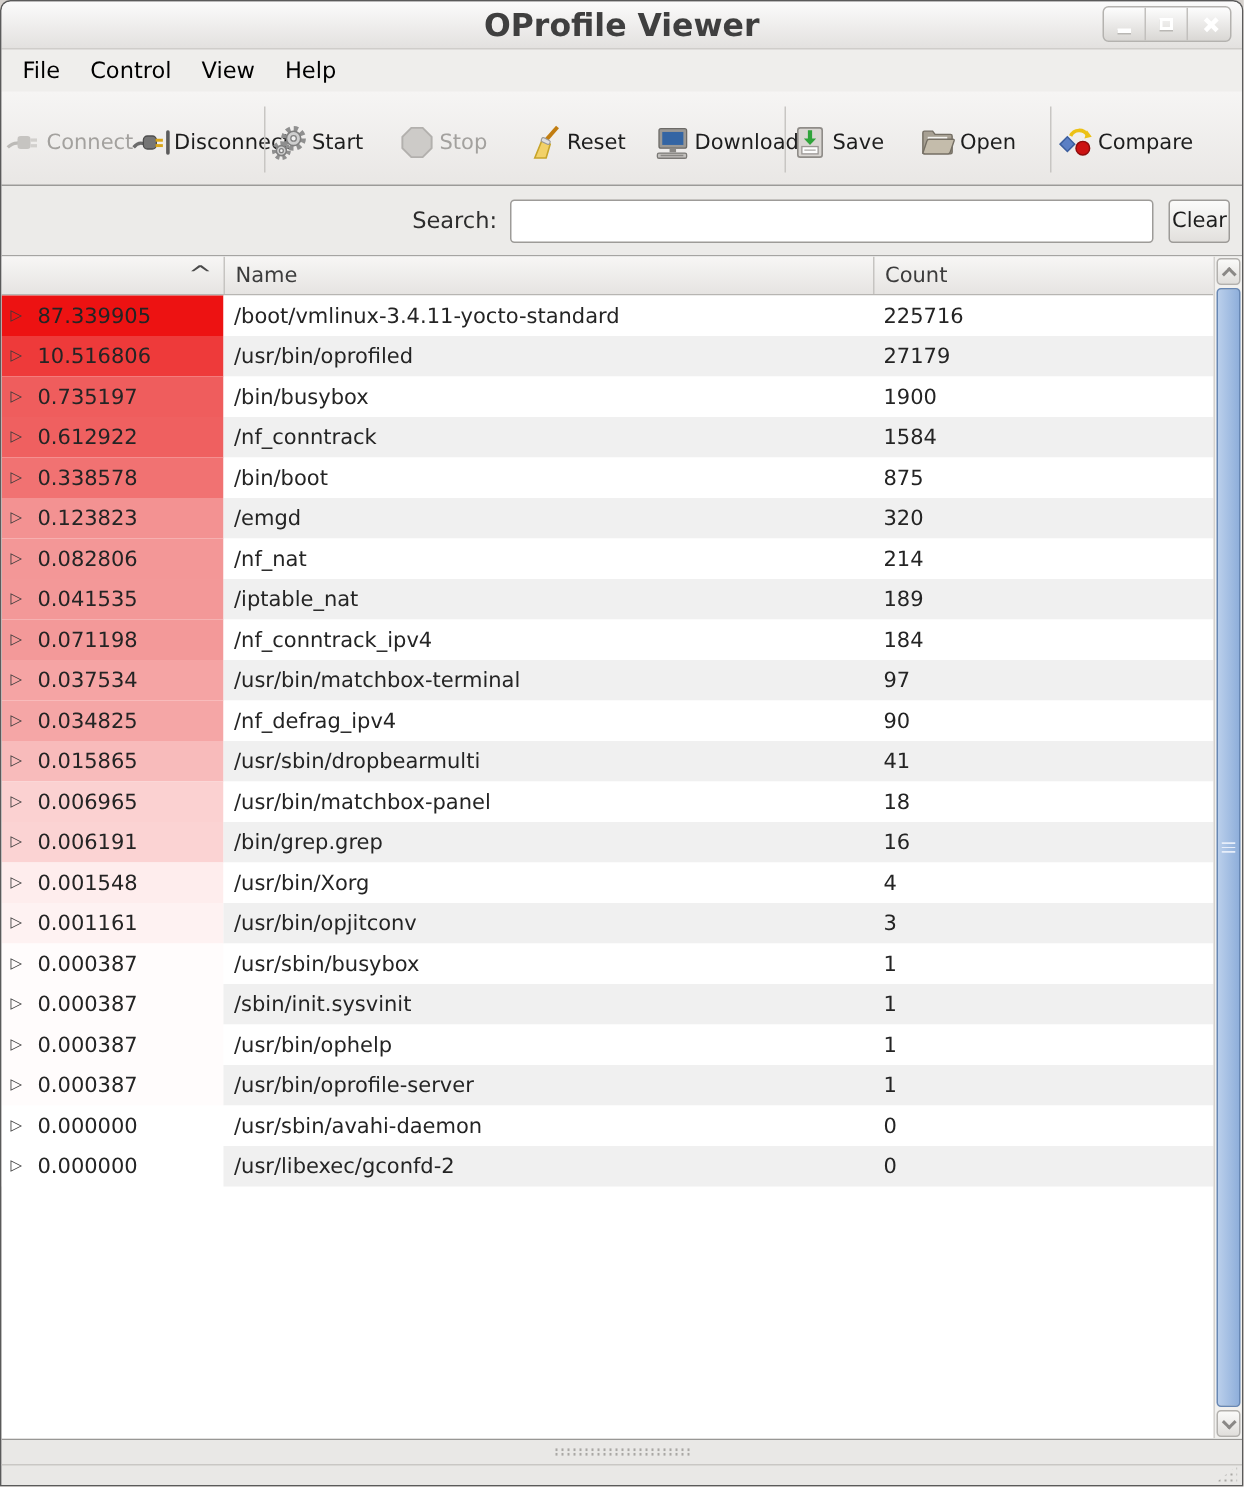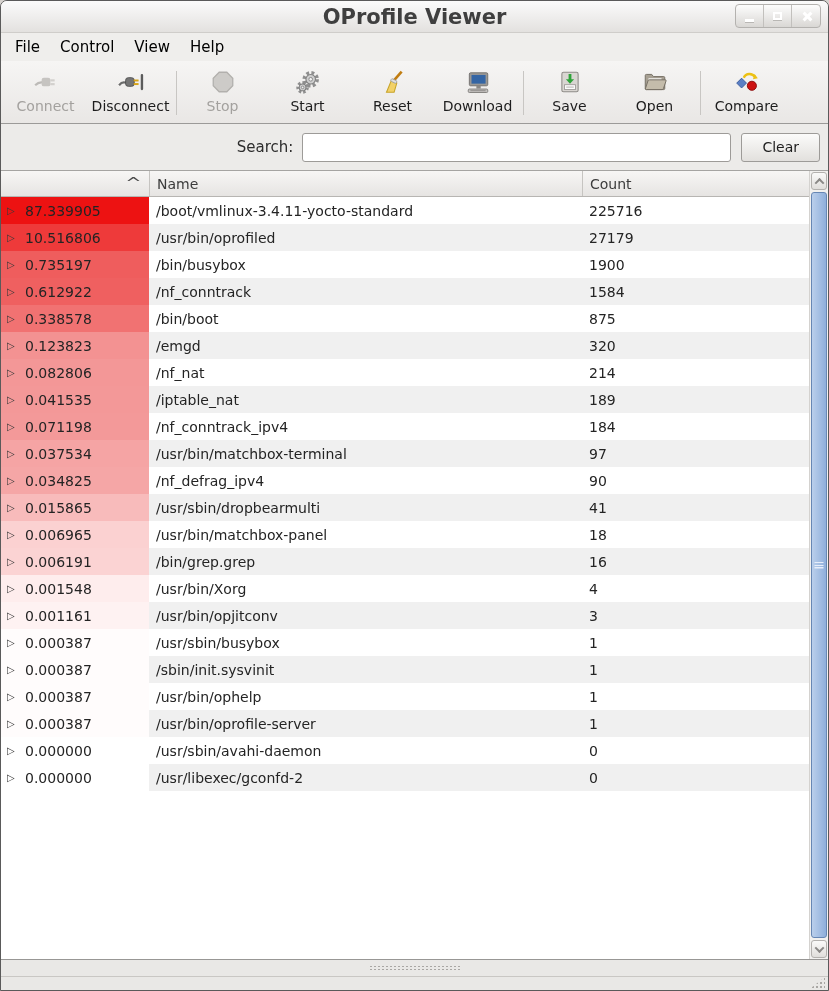--- a/index.html
+++ b/index.html
@@ -42,41 +42,41 @@
     background:#efeeec; padding-left:4px;
   }
   .menu-item{ padding:4px 10px; font-size:15px; color:#000000; cursor:default; }
   
   .toolbar{
     height:63px; flex:none; display:flex; align-items:stretch;
     background:linear-gradient(#f6f5f4,#e9e7e5);
     border-bottom:1px solid #9b9a98; padding:4px 2px 2px 2px;
   }
   .tb-btn{
-    width:85px; display:flex; flex-direction:column; align-items:center;
+    width:85px; display:flex; flex-direction:row; align-items:center;
     justify-content:flex-start; padding-top:3px; gap:2px; cursor:default; border-radius:3px;
   }
   .tb-btn .tb-icon{ height:28px; display:flex; align-items:center; justify-content:center; }
   .tb-btn .tb-label{ font-size:14px; color:#1d1d1d; }
   .tb-btn.disabled .tb-label{ color:#a3a19e; }
   .tb-sep{ width:1px; background:#c8c6c3; margin:6px 3px; }
   
   .searchbar{
     height:47px; flex:none; display:flex; align-items:center;
     background:#ecebe9; border-bottom:1px solid #a5a4a2;
     justify-content:flex-end; padding-right:8px;
   }
   .search-label{ font-size:15px; color:#2d2d2d; margin-right:9px; }
   .search-input{
     width:429px; height:29px; border:1px solid #9d9b98; border-radius:3px;
     background:#fff; font-size:14px; padding:0 8px; outline:none;
     font-family:"DejaVu Sans", sans-serif;
   }
   .clear-btn{
-    margin-left:10px; height:29px; padding:0 20px; font-size:14px; color:#1d1d1d;
+    margin-left:10px; height:29px; padding:0 1px; font-size:14px; color:#1d1d1d;
     background:linear-gradient(#fbfbfa,#e2e0dd); border:1px solid #9d9b98; border-radius:3px;
     font-family:"DejaVu Sans", sans-serif; cursor:default;
   }
   
   .table-region{
     flex:1; position:relative; background:#fff; overflow:hidden;
   }
   .table-scroll{ margin-right:19px; }
   .thead{
     height:26px; display:flex;
@@ -188,41 +188,41 @@
           <path d="M1 15 C5 10 7 14 8 12" stroke="#6b6b6b" stroke-width="2" fill="none"></path>
           <rect x="7" y="8" width="8" height="8" rx="2.5" fill="#757575" stroke="#4d4d4d" stroke-width="0.8"></rect>
           <rect x="14.5" y="9.7" width="4.5" height="1.8" fill="#d8a418"></rect>
           <rect x="14.5" y="13" width="4.5" height="1.8" fill="#d8a418"></rect>
           <rect x="21" y="4.5" width="2.2" height="15" rx="1" fill="#5b5b5b"></rect>
         </svg>
       </span>
       <span class="tb-label">Disconnect</span>
     </div>
     <div class="tb-sep"></div>
-    <div class="tb-btn disabled">
-      <span class="tb-icon">
-        <svg width="26" height="26" viewBox="0 0 24 24">
-          <polygon points="8.5,3 15.5,3 21,8.5 21,15.5 15.5,21 8.5,21 3,15.5 3,8.5" fill="#cdcbc8" stroke="#b2b0ad" stroke-width="1.2"></polygon>
-        </svg>
-      </span>
-      <span class="tb-label">Stop</span>
-    </div>
     <div class="tb-btn">
       <span class="tb-icon">
         <svg width="26" height="26" viewBox="0 0 24 24">
           <circle cx="14.5" cy="9.5" r="6" fill="none" stroke="#8f8f8f" stroke-width="3.2" stroke-dasharray="2.6 2.1"></circle>
           <circle cx="14.5" cy="9.5" r="4.4" fill="#cfcfcf" stroke="#7f7f7f" stroke-width="1"></circle>
           <circle cx="14.5" cy="9.5" r="1.7" fill="#f2f2f2" stroke="#7f7f7f" stroke-width="0.8"></circle>
           <circle cx="7" cy="17" r="4.4" fill="none" stroke="#8f8f8f" stroke-width="2.8" stroke-dasharray="2.2 1.8"></circle>
           <circle cx="7" cy="17" r="3.1" fill="#cfcfcf" stroke="#7f7f7f" stroke-width="1"></circle>
           <circle cx="7" cy="17" r="1.2" fill="#f2f2f2" stroke="#7f7f7f" stroke-width="0.8"></circle>
         </svg>
       </span>
       <span class="tb-label">Start</span>
     </div>
+    <div class="tb-btn disabled">
+      <span class="tb-icon">
+        <svg width="26" height="26" viewBox="0 0 24 24">
+          <polygon points="8.5,3 15.5,3 21,8.5 21,15.5 15.5,21 8.5,21 3,15.5 3,8.5" fill="#cdcbc8" stroke="#b2b0ad" stroke-width="1.2"></polygon>
+        </svg>
+      </span>
+      <span class="tb-label">Stop</span>
+    </div>
     <div class="tb-btn">
       <span class="tb-icon">
         <svg width="26" height="26" viewBox="0 0 24 24">
           <line x1="20" y1="2.5" x2="12.5" y2="11" stroke="#c17d11" stroke-width="2.4"></line>
           <polygon points="6,21.5 10.5,10.5 15.5,13 13,21.5" fill="#f2d168" stroke="#c7a42a" stroke-width="1"></polygon>
           <rect x="10" y="9.8" width="5.6" height="2.6" rx="1" transform="rotate(26 12.8 11)" fill="#e0e0e0" stroke="#9a9a9a" stroke-width="0.7"></rect>
         </svg>
       </span>
       <span class="tb-label">Reset</span>
     </div>

